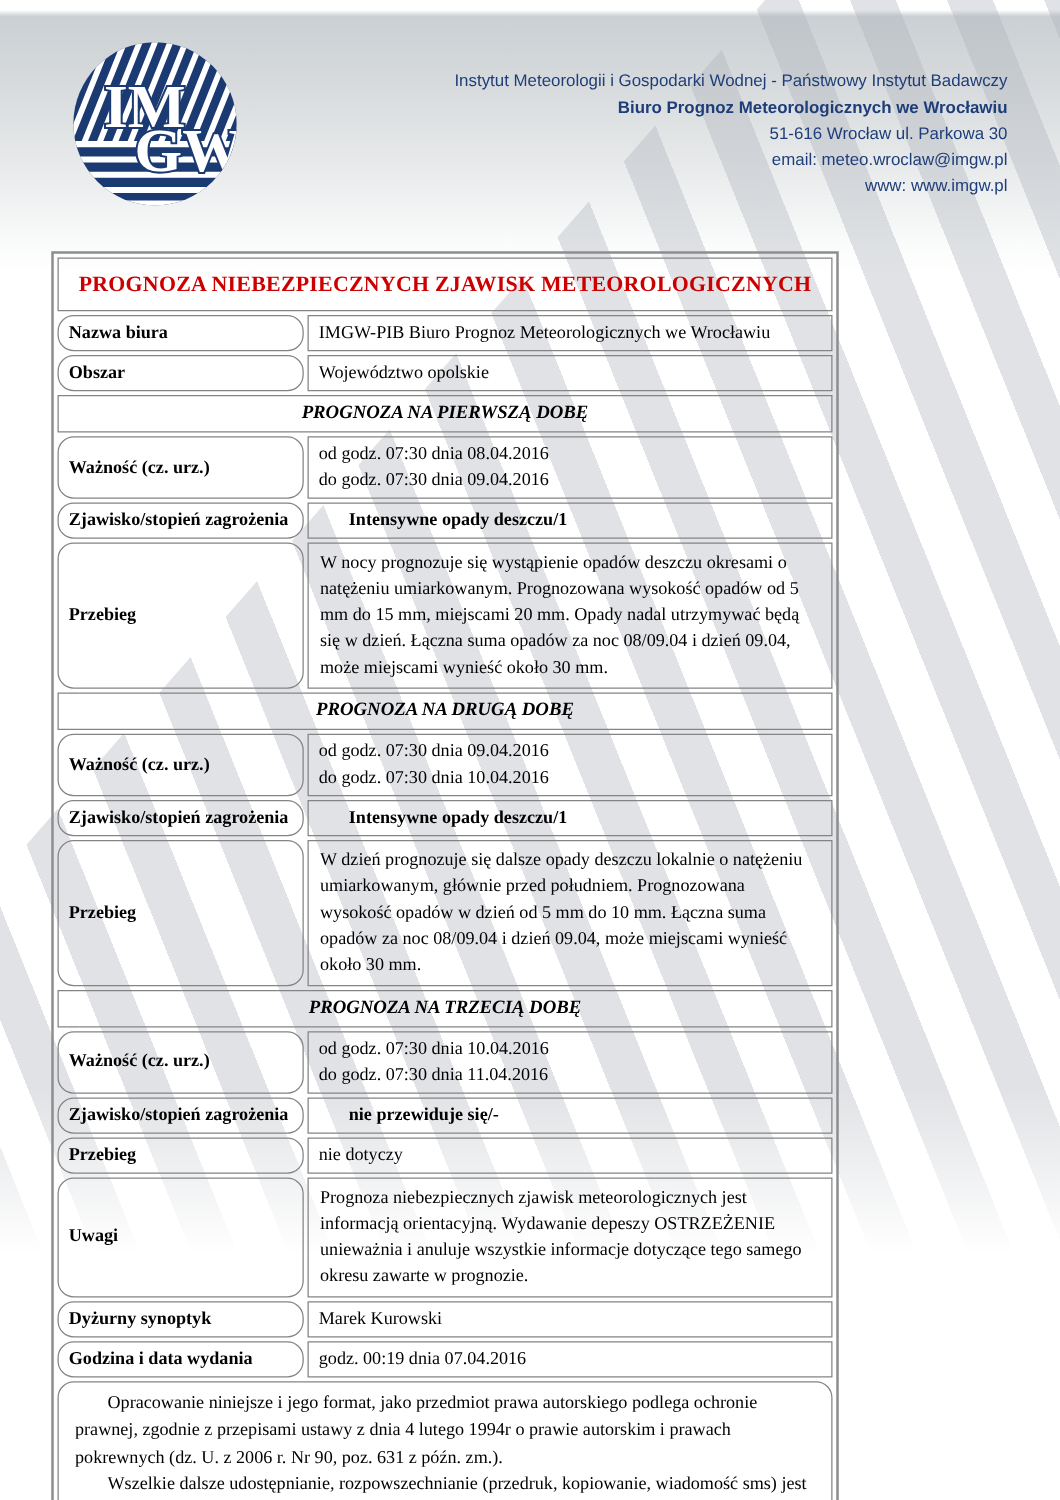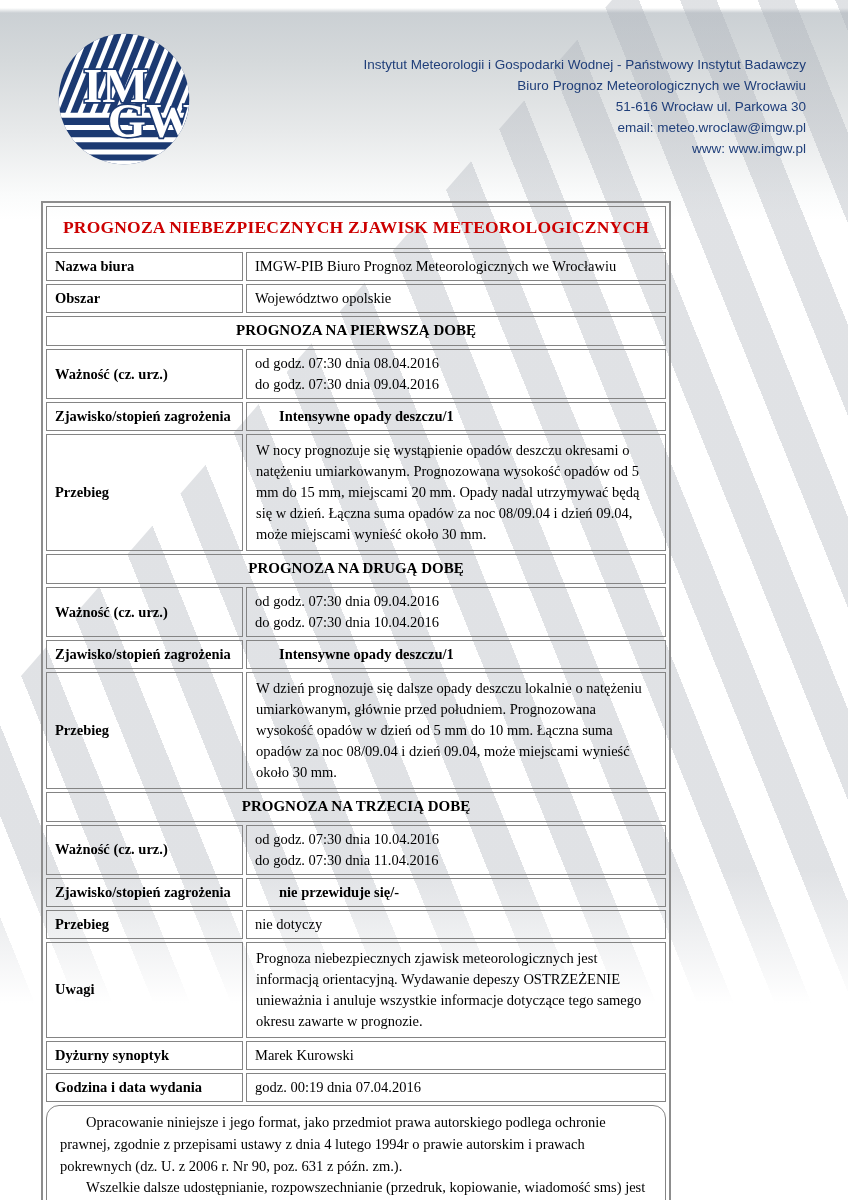--- a/index.html
+++ b/index.html
@@ -25,39 +25,39 @@
   }
   
   .header { position:relative; z-index:1; height:201px; }
   .logo { position:absolute; left:56px; top:31px; width:136px; height:136px; }
   .contact {
     position:absolute; right:42px; top:43px; text-align:right;
     font-family:"Liberation Sans", sans-serif; font-size:13.5px; line-height:21px;
     color:#1f3e79;
     margin-top:11px;
   }
-  .contact .org2 { font-weight:normal; }
+  .contact .org2 { font-weight:bold; }
   
   .doc { position:relative; z-index:1; }
   table.forecast {
     margin-left:41px; width:630px; table-layout:fixed;
     border-collapse:separate; border-spacing:3px;
     border:2px solid #8d8d8d;
   }
   td {
     border:1px solid #848484; background:transparent;
     padding:3px 8px; font-size:14.5px; line-height:1.45; color:#000;
     vertical-align:middle; word-wrap:break-word;
   }
-  td.lbl { font-weight:bold; }
+  td.lbl { font-weight:bold;border-radius:13px; }
   td.title-cell {
     text-align:center; color:#cc0000; font-weight:bold; font-size:17.5px;
     padding:8px 4px; letter-spacing:0.2px;
   }
-  td.heading { text-align:center; font-weight:bold; font-size:15px; padding:3px 4px; }
+  td.heading { text-align:center; font-weight:bold; font-size:15px; padding:3px 4px;font-style:italic; }
   td.bold-val { font-weight:bold;padding-left:32px; }
   td.longtext { padding:5px 9px; }
   td.footer-cell { padding:6px 13px; line-height:1.5;border-radius:13px; }
   td.footer-cell p { margin:0; text-indent:26px; }
 </style>
 </head>
 <body>
 
 <div class="bg-layer">
   <div class="bg-gradient"></div>

